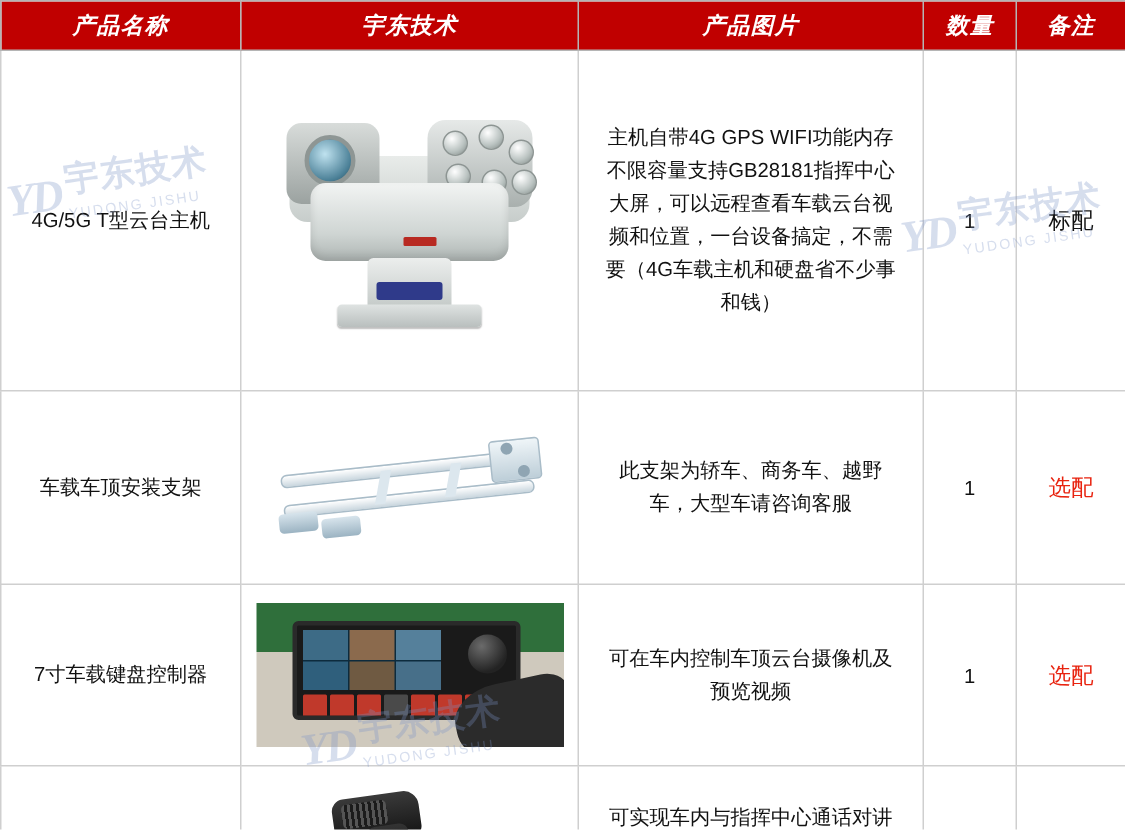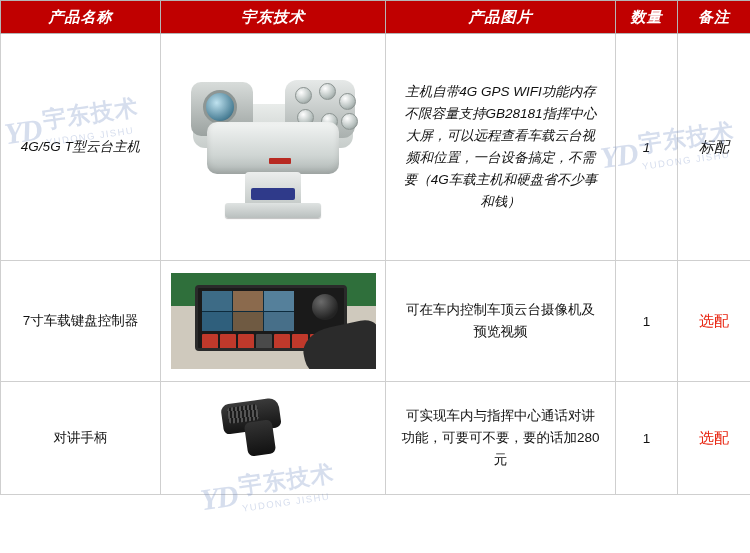--- a/index.html
+++ b/index.html
@@ -61,21 +61,21 @@
     text-align: center;
   }
   td.qty-cell { font-size: 13.5px; }
   td.remark-cell { font-size: 15px; }
   td.remark-cell.optional { color: #e8230f; }
   td.image-cell {
     padding: 4px 0;
   }
 
   
-  tr.row-0 td { height: 210px; font-style: italic; }
+  tr.row-0 td { height: 210px; }
   tr.row-1 td { height: 112px; }
   tr.row-2 td { height: 104px; }
   tr.row-3 td { height: 96px; }
 
   
   .img-wrap {
     position: relative;
     width: 100%;
     height: 100%;
     display: flex;
@@ -401,20 +401,40 @@
               <div class="neck-label"></div>
               <div class="base"></div>
             </div>
           </div>
         </td>
         <td class="desc-cell">主机自带4G GPS WIFI功能内存不限容量支持GB28181指挥中心大屏，可以远程查看车载云台视频和位置，一台设备搞定，不需要（4G车载主机和硬盘省不少事和钱）</td>
         <td class="qty-cell">1</td>
         <td class="remark-cell">标配</td>
       </tr>
 
+      <tr class="row-1">
+        <td class="name-cell">车载车顶安装支架</td>
+        <td class="image-cell">
+          <div class="img-wrap">
+            <div class="bracket">
+              <div class="bar b1"></div>
+              <div class="bar b2"></div>
+              <div class="cross"></div>
+              <div class="plate"></div>
+              <div class="foot f1"></div>
+              <div class="foot f2"></div>
+              <div class="screw s1"></div>
+              <div class="screw s2"></div>
+            </div>
+          </div>
+        </td>
+        <td class="desc-cell">此支架为轿车、商务车、越野车，大型车请咨询客服</td>
+        <td class="qty-cell">1</td>
+        <td class="remark-cell optional">选配</td>
+      </tr>
 
       <tr class="row-2">
         <td class="name-cell">7寸车载键盘控制器</td>
         <td class="image-cell">
           <div class="img-wrap">
             <div class="kbd-photo">
               <div class="panel">
                 <div class="screen">
                   <i></i>
                     <i></i>

